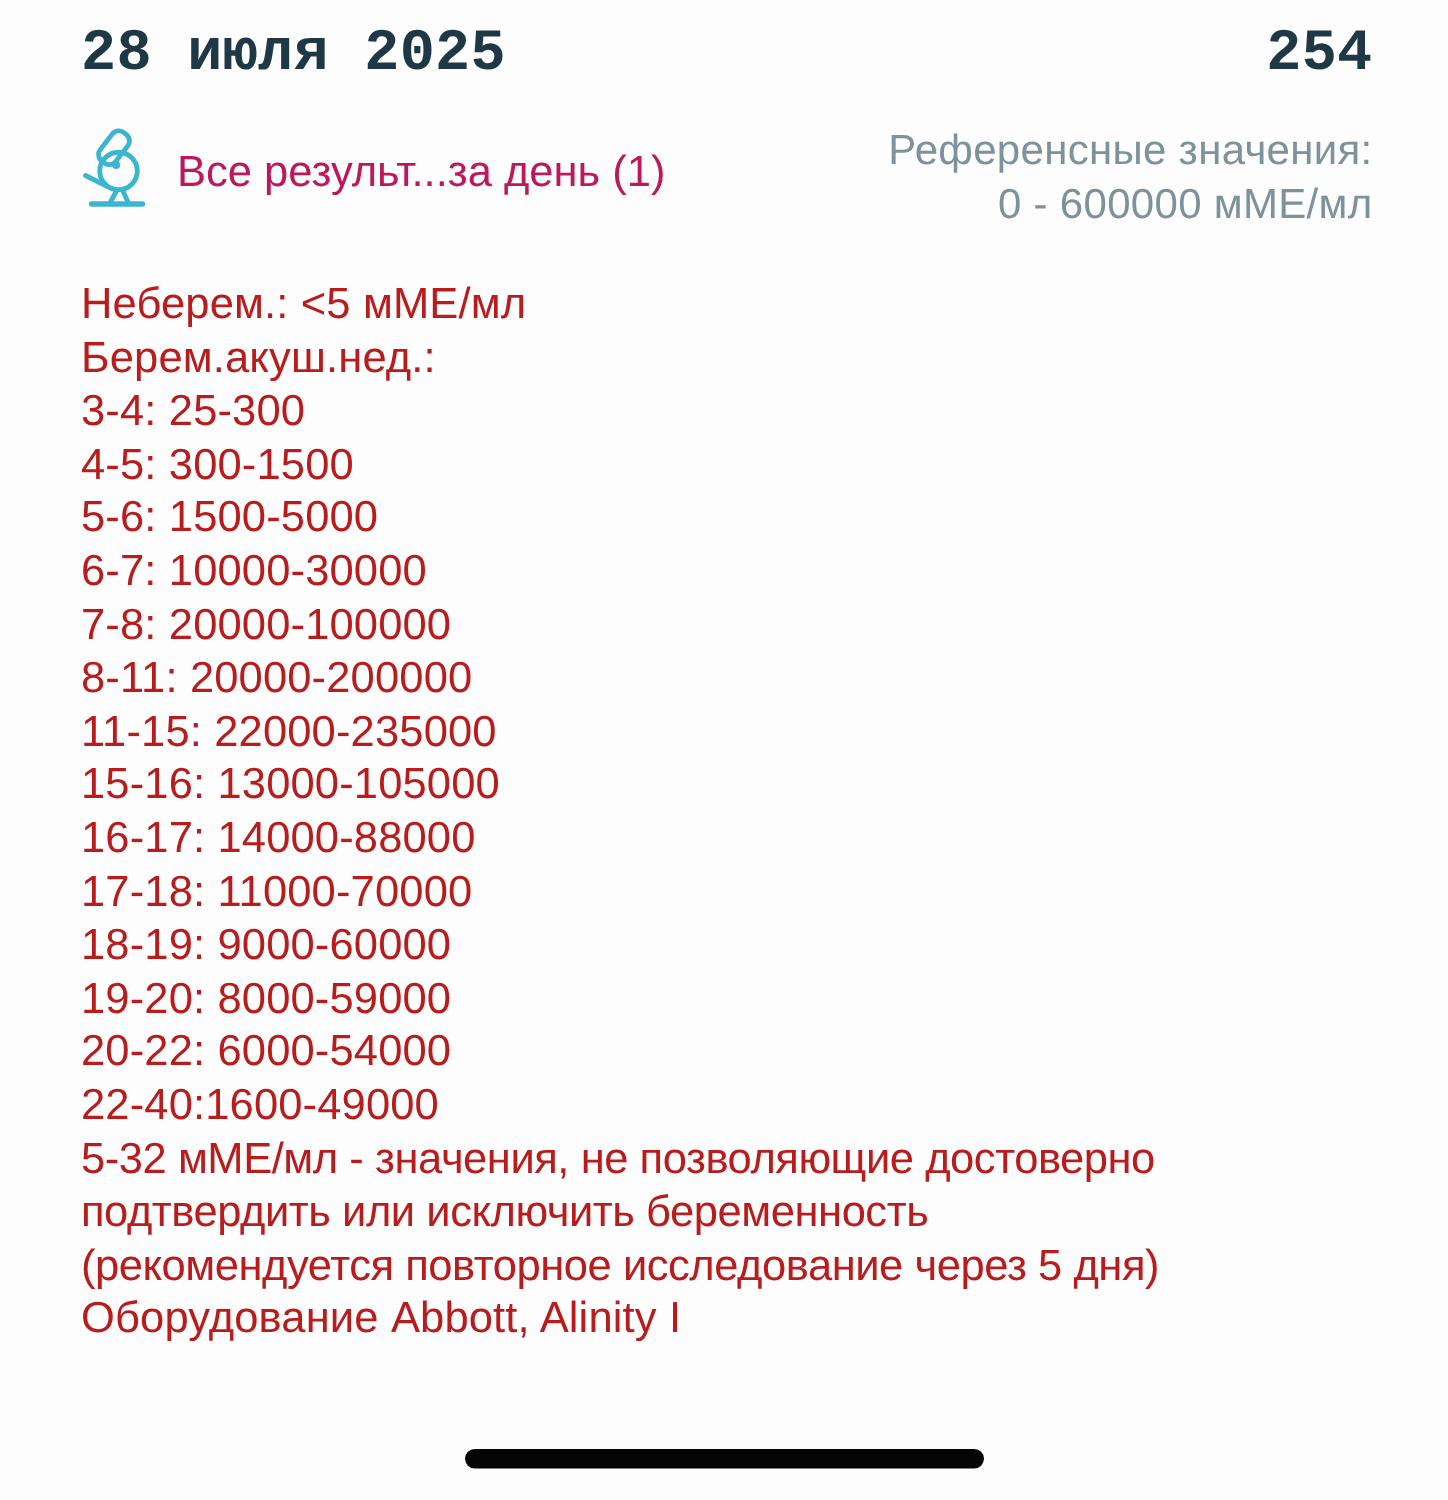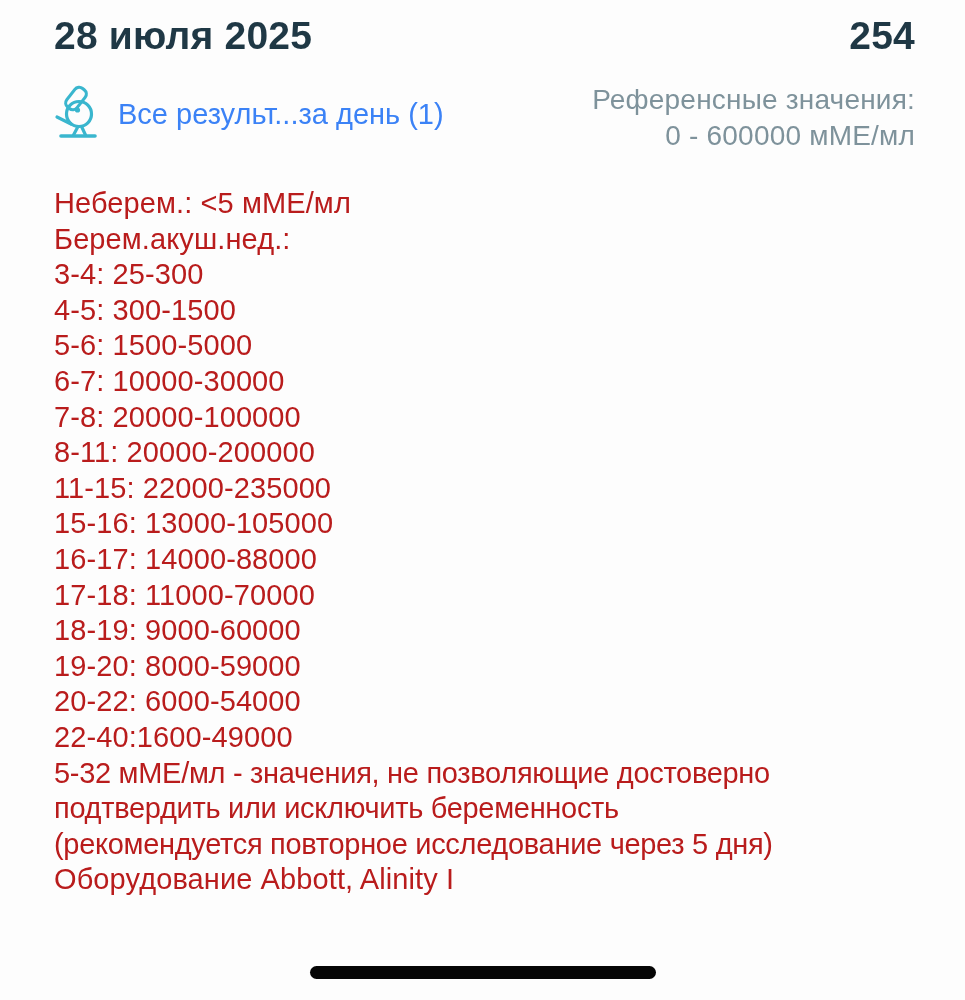--- a/index.html
+++ b/index.html
@@ -21,38 +21,39 @@
     align-items: flex-start;
     padding: 14px 50px 0 54px;
   }
   .header .date,
   .header .count {
     font-size: 39px;
     font-weight: 700;
     color: #1f3845;
     line-height: 44px;
     letter-spacing: 0.2px;
+    font-family: Liberation Mono, monospace;
   }
   .subheader {
     display: flex;
     justify-content: space-between;
     align-items: flex-start;
     padding: 0 50px 0 54px;
     margin-top: 24px;
   }
   .results-link {
     display: flex;
     align-items: center;
     gap: 18px;
     cursor: pointer;
     margin-top: 3px;
   }
   .results-link .link-label {
     font-size: 29px;
-    color: #3b82f6;
+    color: #be185d;
     line-height: 34px;
     white-space: nowrap;
   }
   .micro-icon {
     width: 46px;
     height: 54px;
     flex: 0 0 auto;
   }
   .reference {
     text-align: right;

